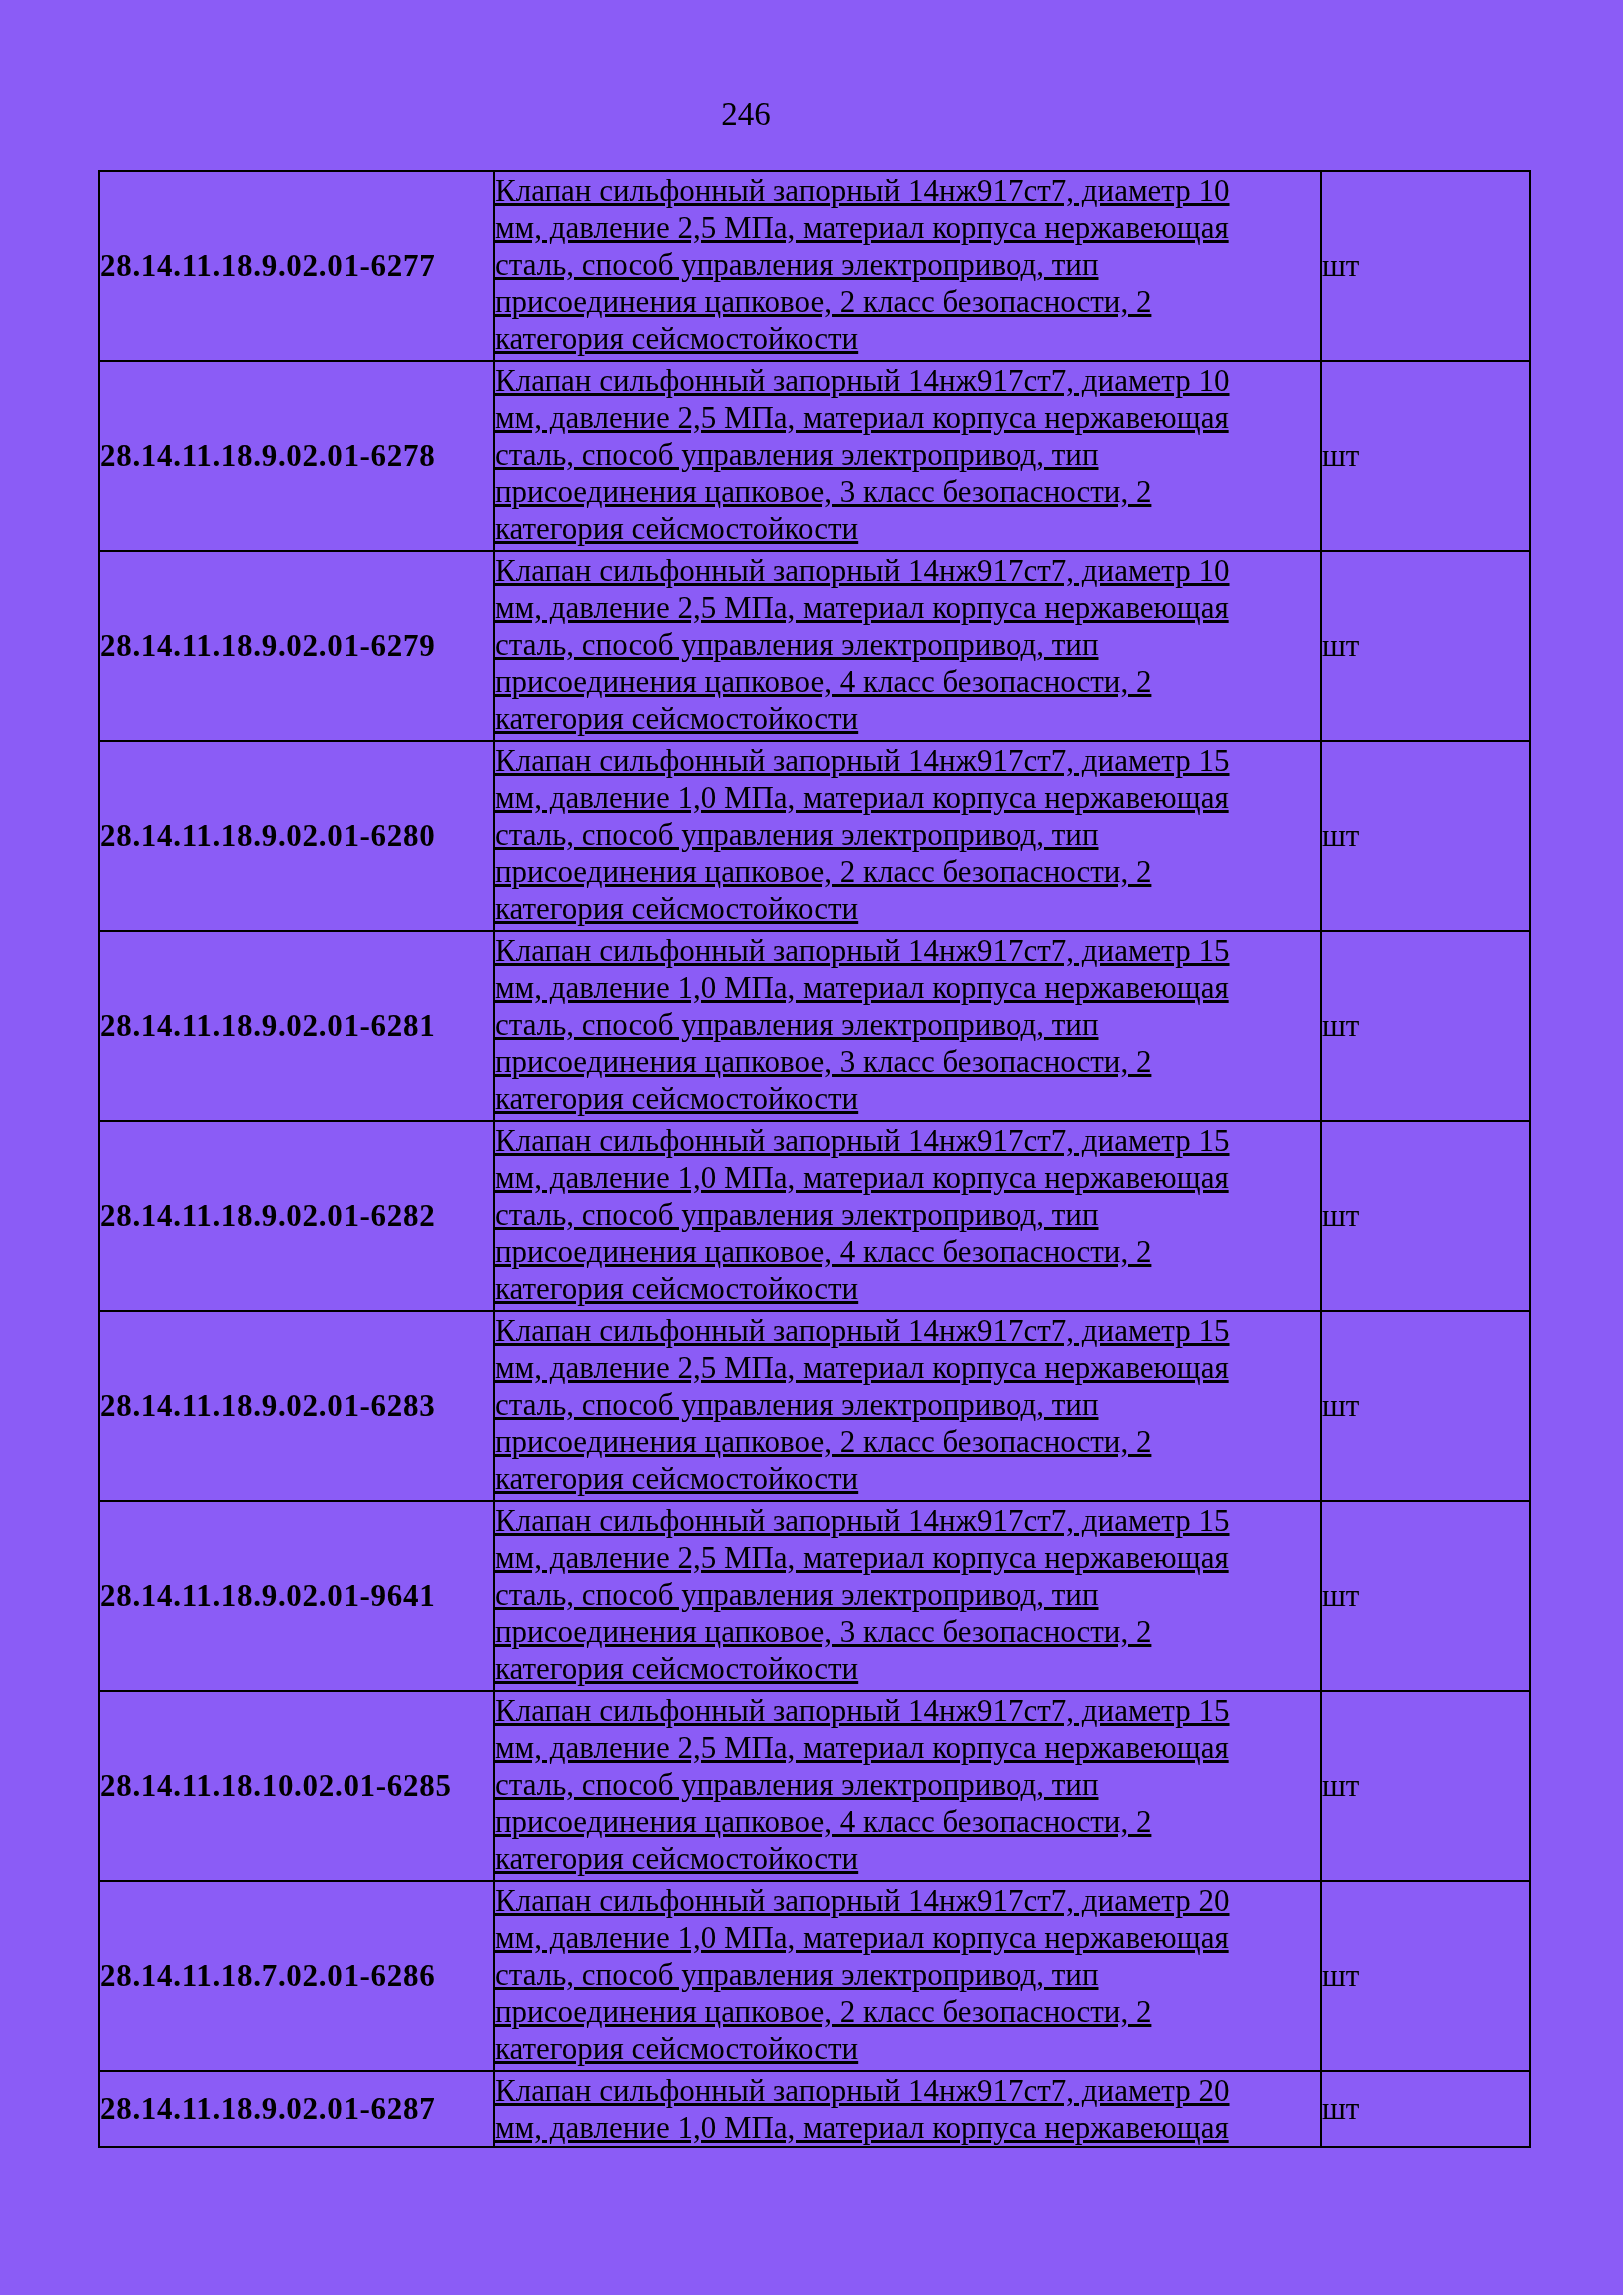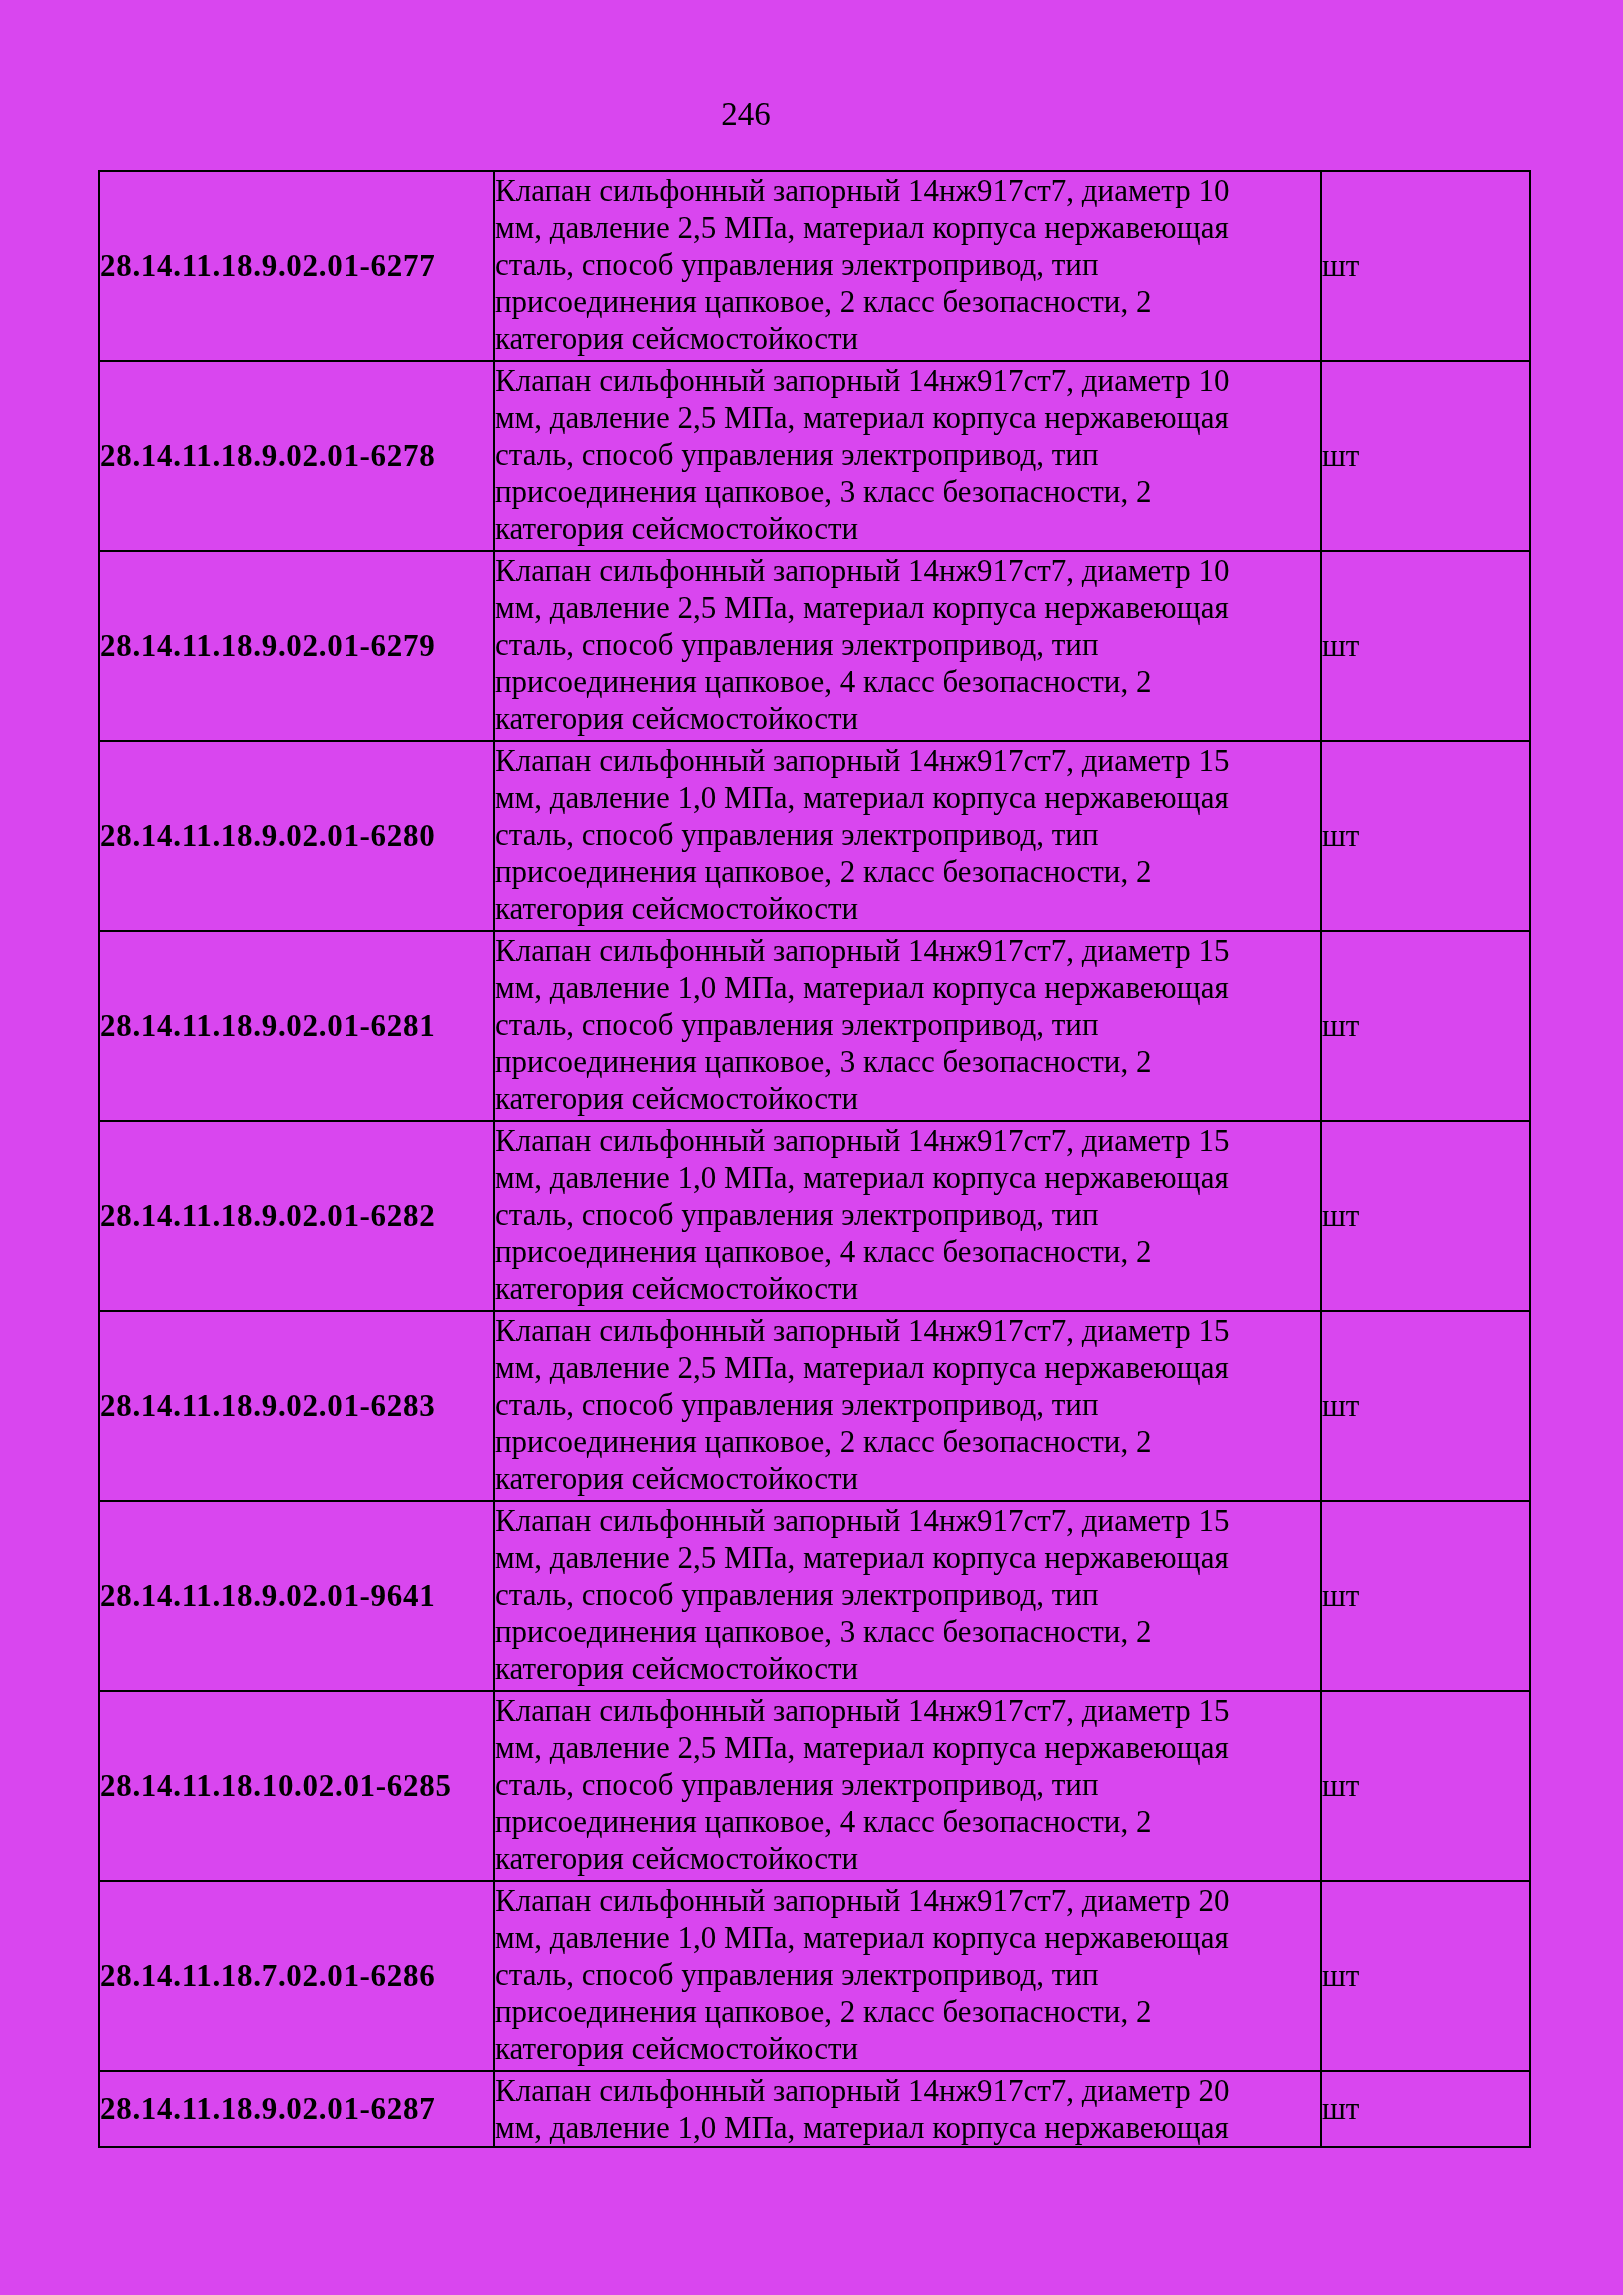--- a/index.html
+++ b/index.html
@@ -4,21 +4,21 @@
 <style>
   html, body {
     margin: 0;
     padding: 0;
     background: #ffffff;
   }
   .page {
     position: relative;
     width: 1623px;
     height: 2295px;
-    background: #d946ef;
+    background: #8b5cf6;
     color: #000000;
     font-family: "Liberation Serif", "DejaVu Serif", serif;
     overflow: hidden;
   }
   .page-number {
     position: absolute;
     top: 97px;
     left: 0;
     width: 1492px; 
     text-align: center;
@@ -47,20 +47,21 @@
     font-weight: bold;
   }
   td.cell-desc {
     vertical-align: top;
     padding: 2px 13px 0 10.5px;
   }
   .desc-line {
     line-height: 37px;
     white-space: nowrap;
     overflow: hidden;
+    text-decoration: underline;
   }
   td.cell-unit {
     vertical-align: middle;
   }
 </style>
 </head>
 <body>
 
 <div class="page">
 

